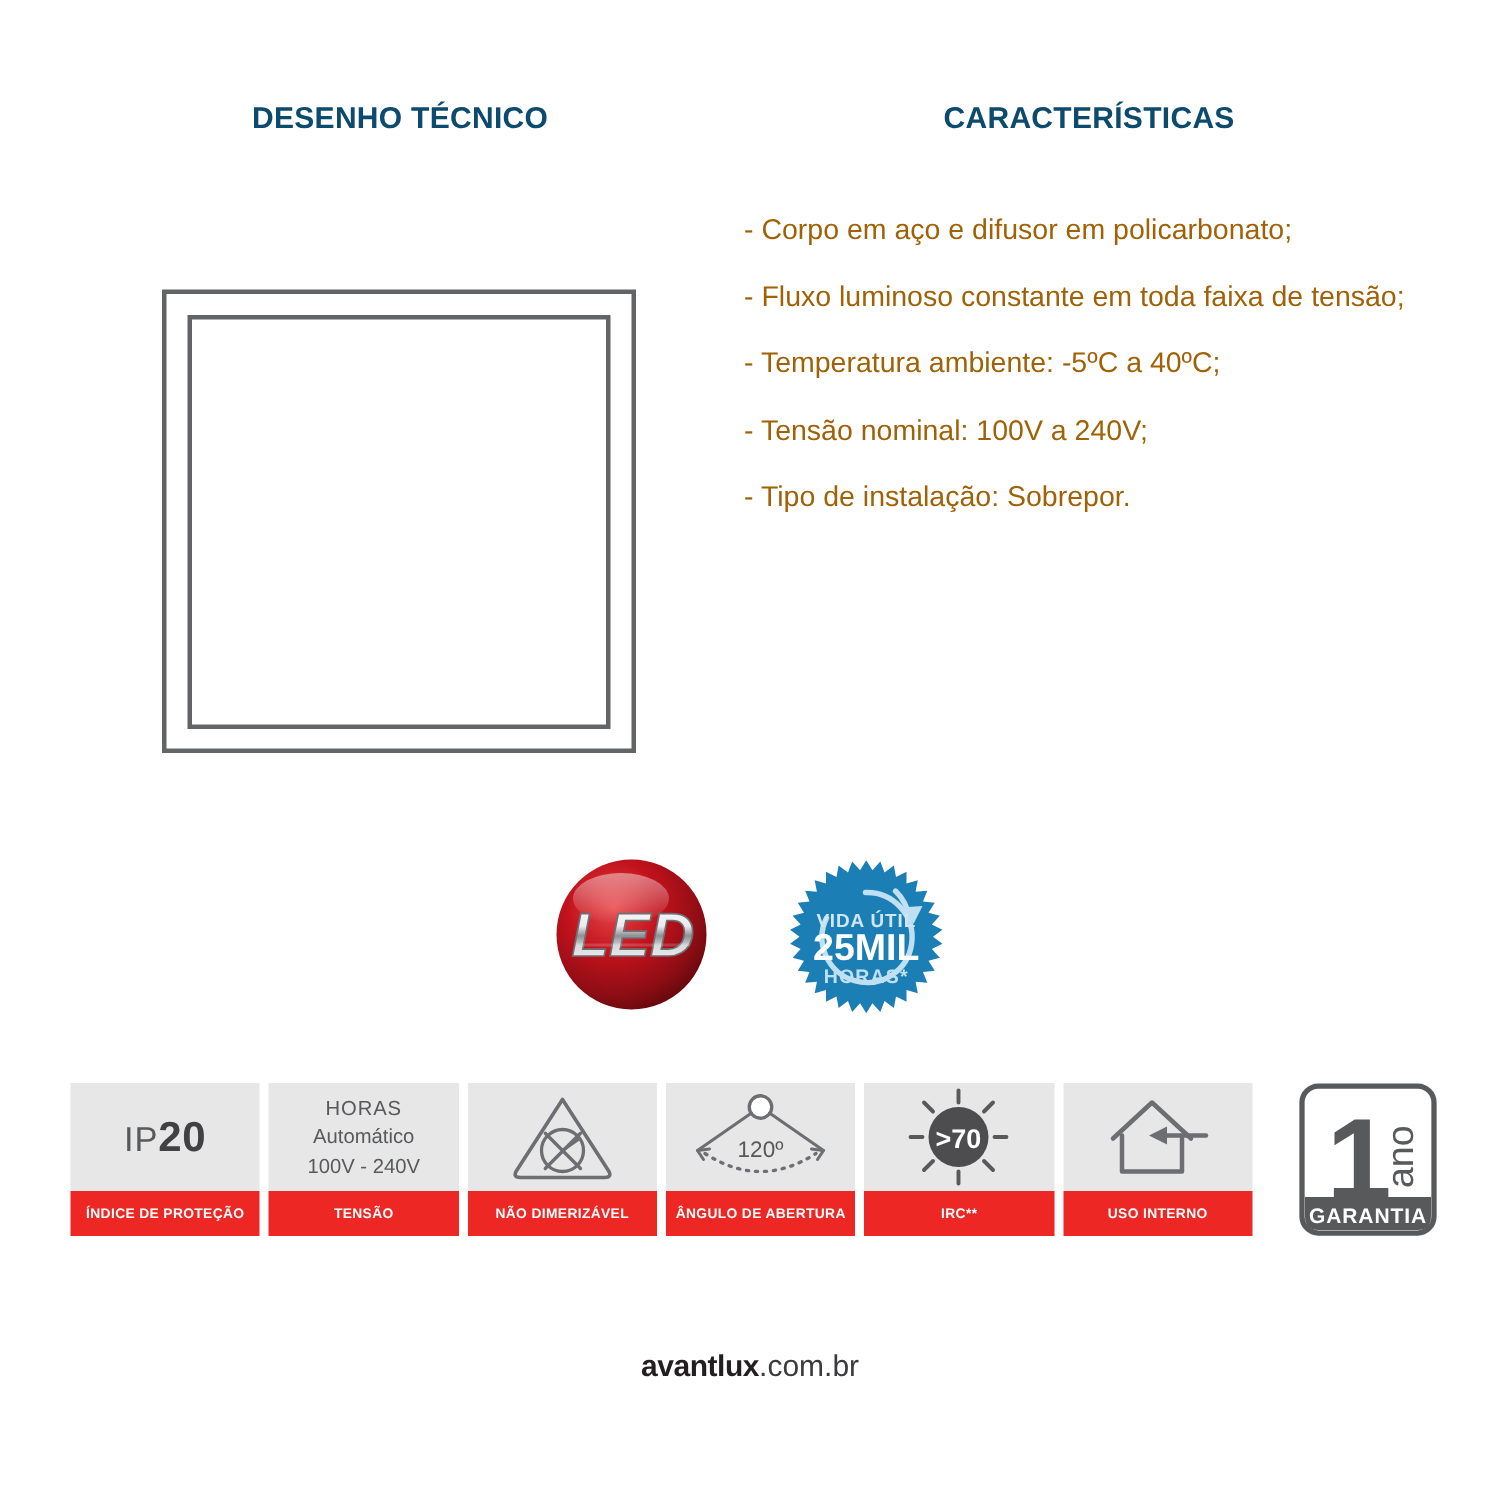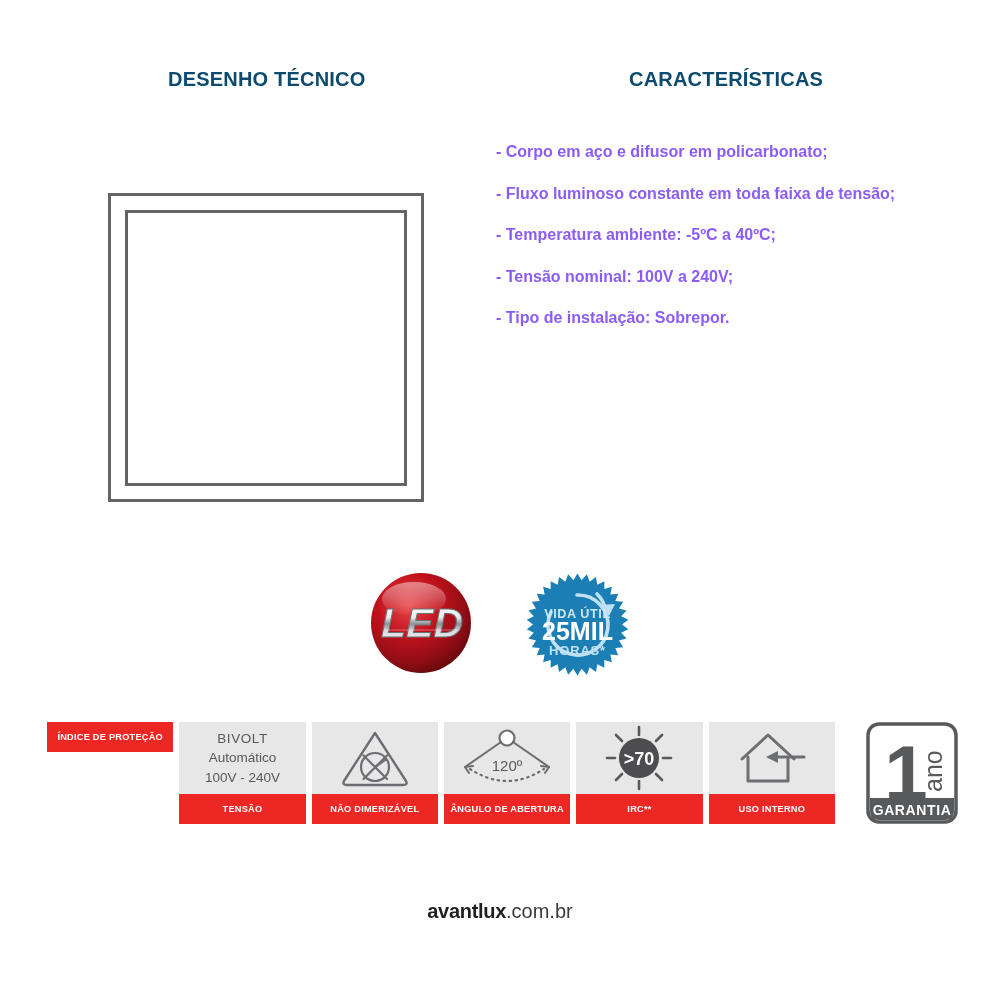--- a/index.html
+++ b/index.html
@@ -52,26 +52,25 @@
   }
 
   
   #features-list {
     position: absolute;
     left: 496px;
     top: 144px;
     width: 480px;
   }
   .feature-item {
-    font-size: 16px;
-    color: #8b5cf6;
+    font-size: 19px;
+    color: #a16207;
     line-height: 1;
     margin-bottom: 25.5px;
     white-space: nowrap;
-    font-weight: bold;
   }
 
   
   #badges {
     position: absolute;
     left: 370px;
     top: 572px;
     width: 270px;
     height: 105px;
   }
@@ -220,27 +219,32 @@
     <polygon points="84,44 75,33 90,32" fill="#bfe0f2"></polygon>
     <text x="52.5" y="46" text-anchor="middle" font-family="Liberation Sans, sans-serif" font-size="12.6" font-weight="bold" letter-spacing="0.6" fill="#cfe7f5">VIDA ÚTIL</text>
     <text x="52.5" y="68" text-anchor="middle" font-family="Liberation Sans, sans-serif" font-size="25" font-weight="bold" fill="#ffffff">25MIL</text>
     <text x="52.5" y="83" text-anchor="middle" font-family="Liberation Sans, sans-serif" font-size="13" font-weight="bold" letter-spacing="0.8" fill="#bfe0f2">HORAS*</text>
   </svg>
 </div>
 
 <div id="icon-strip">
 
   <div class="icon-card">
+    <div class="icon-card-body">
+      <span class="ip-text">
+        <span>IP</span><b>20</b>
+      </span>
+    </div>
     <div class="icon-card-label">ÍNDICE DE PROTEÇÃO</div>
   </div>
 
   <div class="icon-card">
     <div class="icon-card-body">
       <div class="bivolt-text">
-        <div class="t1">BIVOLT</div>
+        <div class="t1">HORAS</div>
         <div>Automático</div>
         <div>100V - 240V</div>
       </div>
     </div>
     <div class="icon-card-label">TENSÃO</div>
   </div>
 
   <div class="icon-card">
     <div class="icon-card-body">
       <svg width="72" height="62" viewBox="0 0 72 62">

